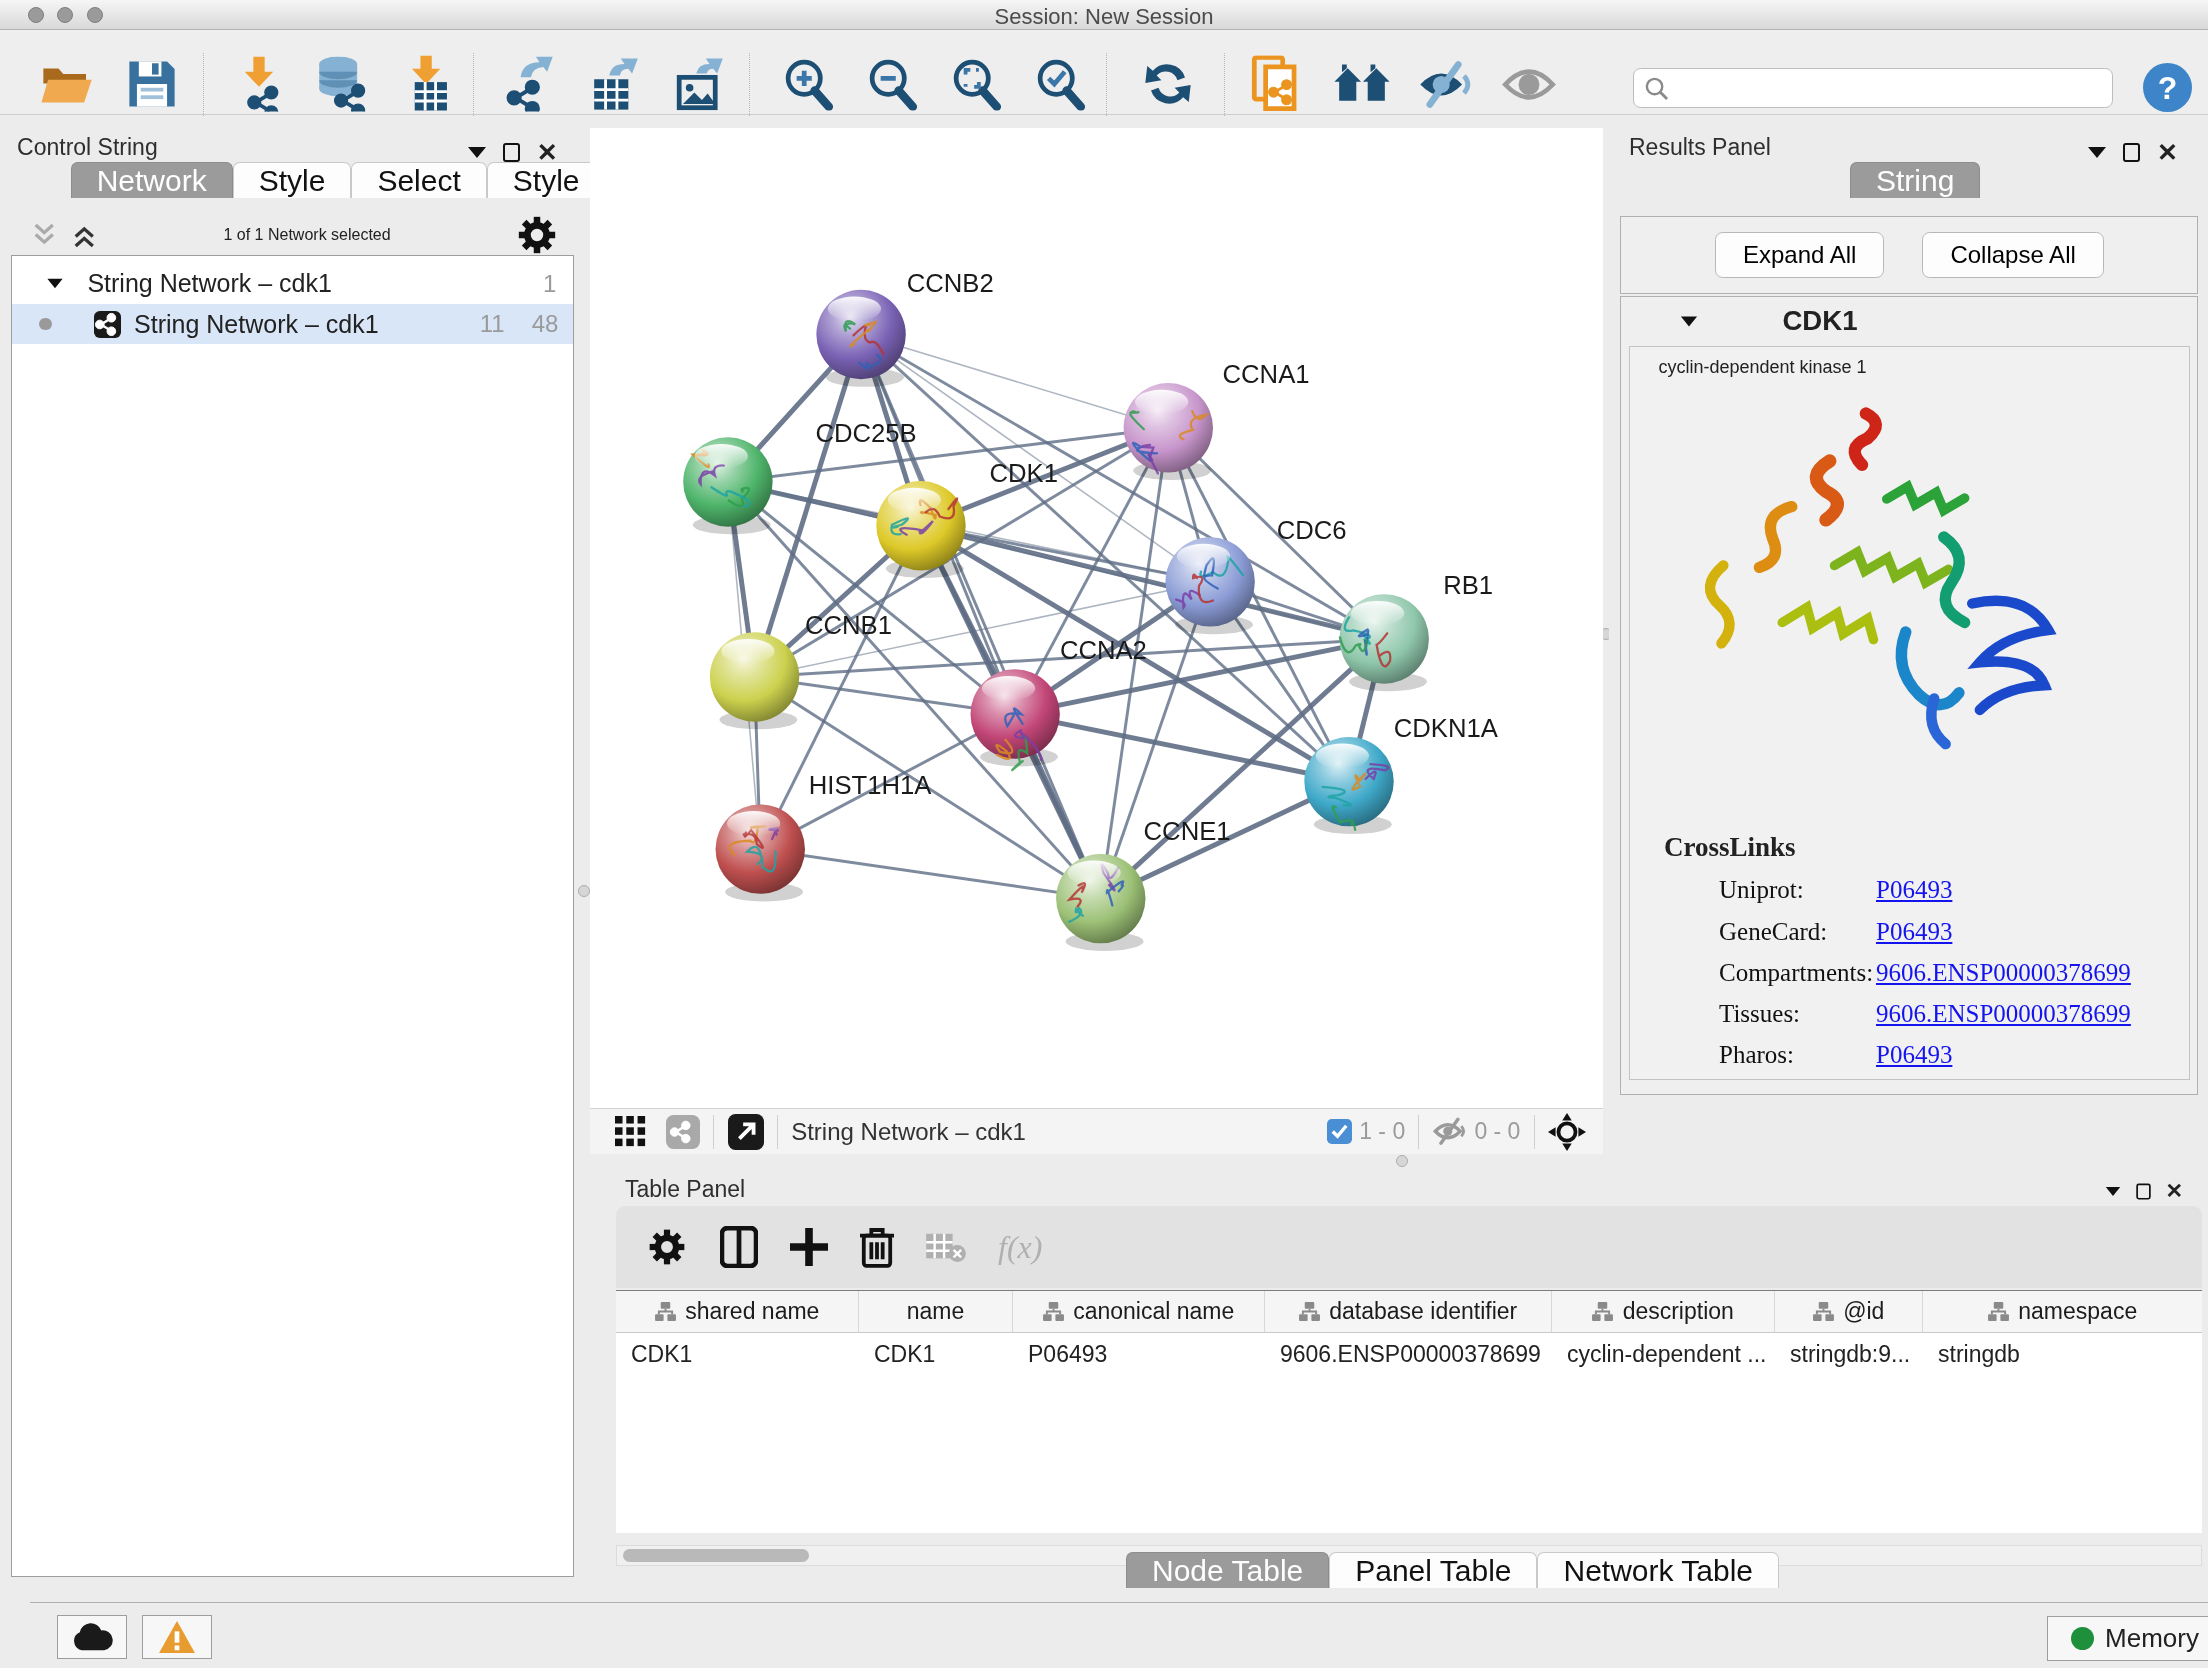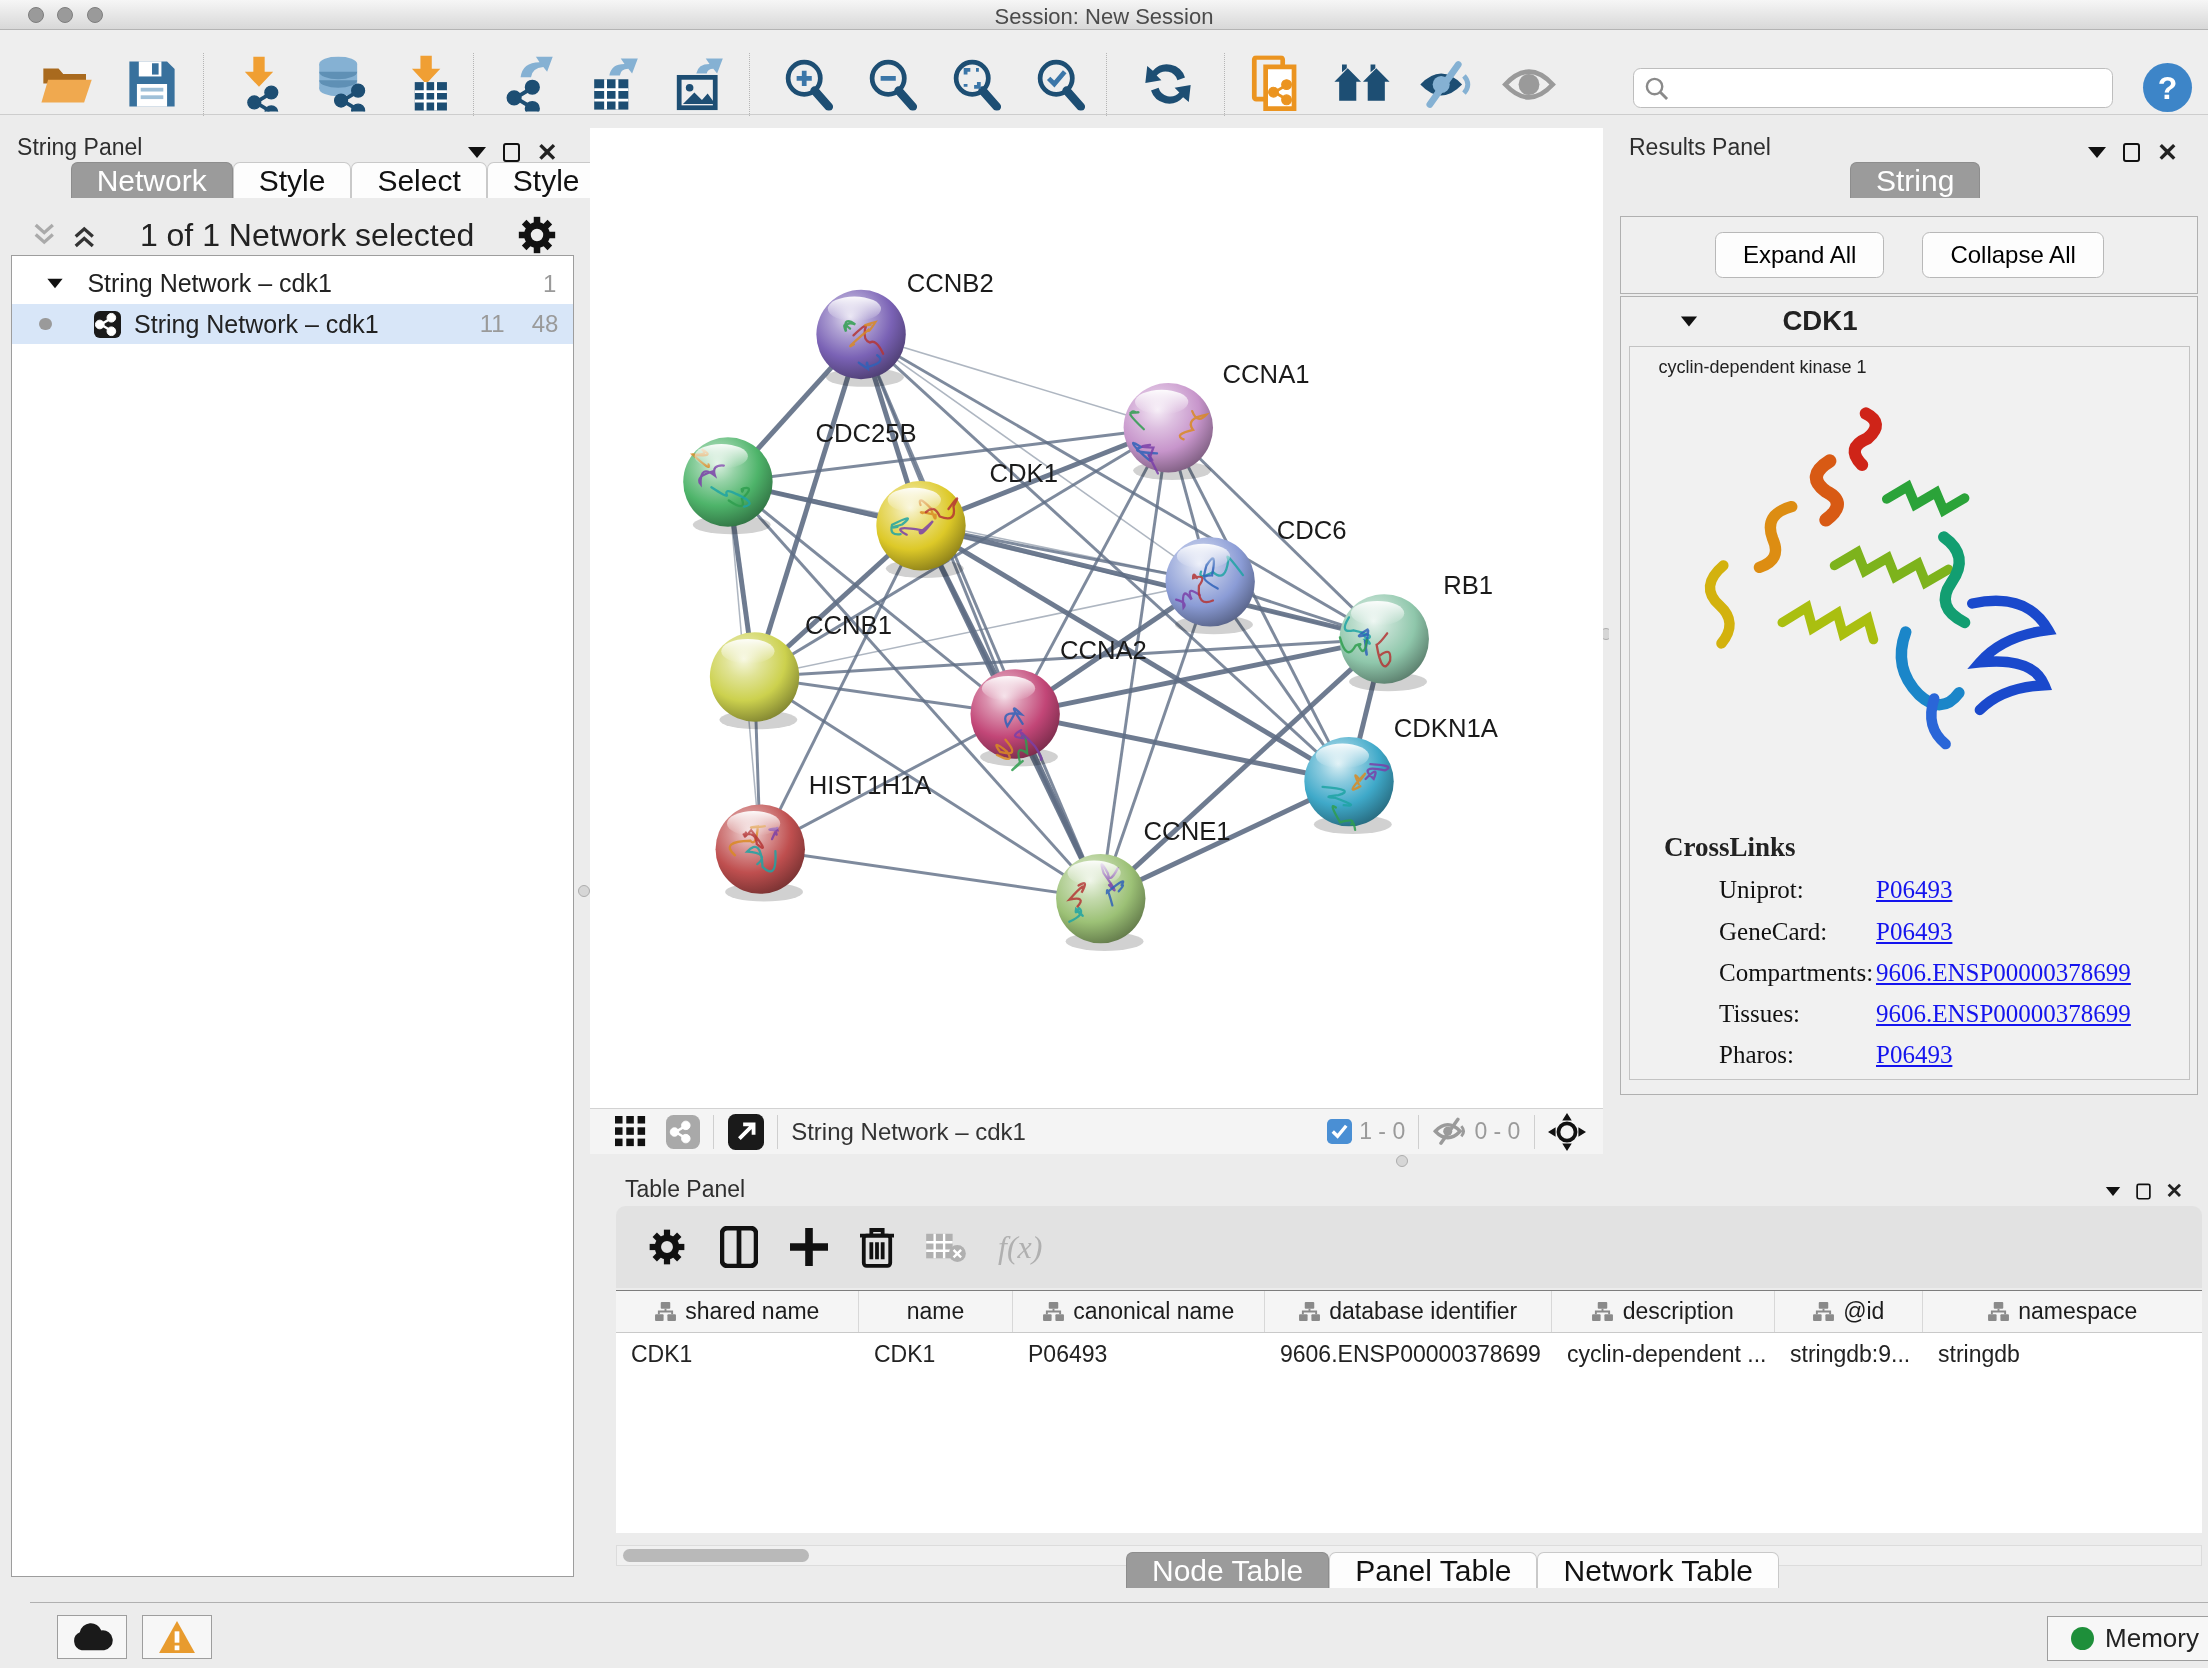--- a/index.html
+++ b/index.html
@@ -36,21 +36,21 @@
   .xx { font-size:25px; font-weight:bold; }
 
   .tabbar { position:absolute; display:flex; }
   .tab { height:36px; background:#fdfdfd; border:1px solid #c9c9c9; border-bottom:none;
     border-radius:6.7px 6.7px 0 0; font-size:30px; padding:2.9px 25px; color:#111; display:flex; align-items:center; }
   .tab.sel { background:#9b9b9b; color:#fff; border-color:#8d8d8d; }
 
   
   #control-panel { position:absolute; left:5.7px; top:128px; width:576px; height:1458px; background:#ececec; }
   #cp-netbar { position:absolute; left:5.7px; top:88px; width:563px; height:38px; display:flex; align-items:center; }
-  #cp-status { flex:1; text-align:center; font-size:32px; color:#222; }
+  #cp-status { flex:1; text-align:center; font-size:16px; color:#222; }
   #cp-listbox { position:absolute; left:5.7px; top:127px; width:563px; height:1322px;
     background:#fff; border:1.9px solid #9d9d9d; }
   .net-row { position:absolute; left:0; width:100%; height:40px; display:flex; align-items:center; font-size:25px; }
   .count { color:#9a9a9a; font-size:24px; }
 
   
   #network-area { position:absolute; left:590px; top:128px; width:1013px; height:980px; background:#ffffff; }
   #view-toolbar { position:absolute; left:590px; top:1108px; width:1013px; height:46px;
     background:#f4f4f4; border-top:1px solid #d2d2d2; display:flex; align-items:center; }
   .vt-sep { width:0; height:34px; border-left:1px solid #cfcfcf; margin:0 13.3px; }
@@ -288,21 +288,21 @@
     <svg width="25" height="25" viewBox="0 0 26 26">
         <circle cx="11" cy="11" r="8" fill="none" stroke="#8a8a8a" stroke-width="2.5"></circle>
         <path d="M17,17 L24,24" stroke="#8a8a8a" stroke-width="3"></path>
       </svg>
     <input type="text" placeholder="" style="">
   </div>
   <button id="help-btn">?</button>
 </div>
 
 <div id="control-panel">
-  <div class="panel-title abs" style="left:11.4px;top:5.7px">String Panel</div>
+  <div class="panel-title abs" style="left:11.4px;top:5.7px">Control String</div>
   <div class="win-ctrls" style="left:462px;top:9.5px">
     <span class="tri-down"></span>
     <span class="sq"></span>
     <span class="xx">✕</span>
   </div>
   <div class="tabbar" id="cp-tabs" style="left:65px;top:34px">
       <div class="tab sel">Network</div>
       <div class="tab">Style</div>
       <div class="tab">Select</div>
       <div class="tab">Style</div>

